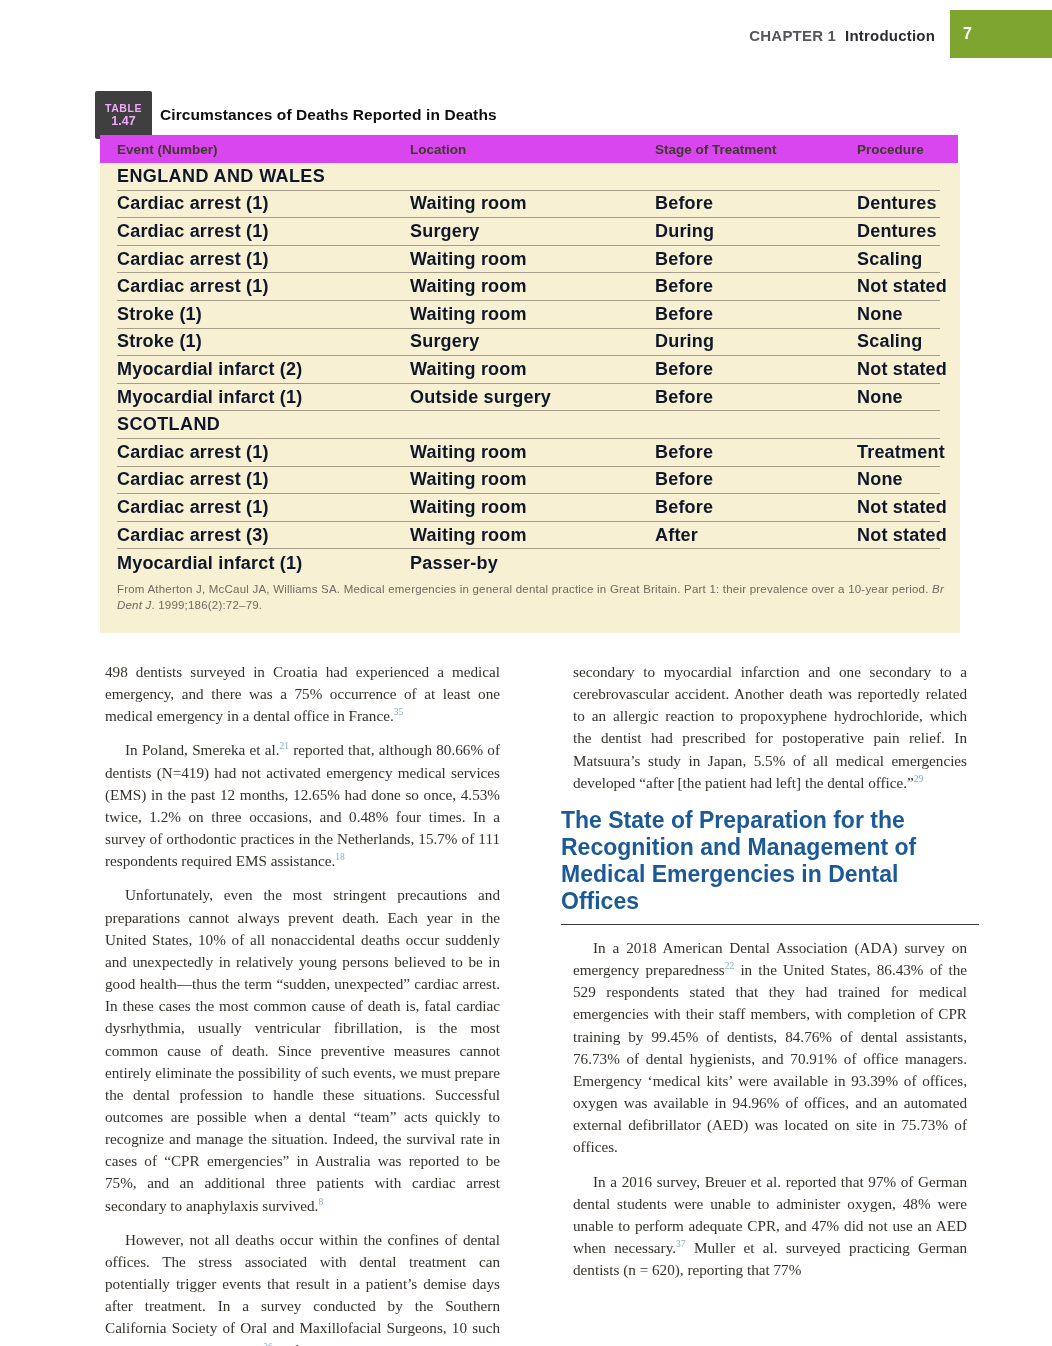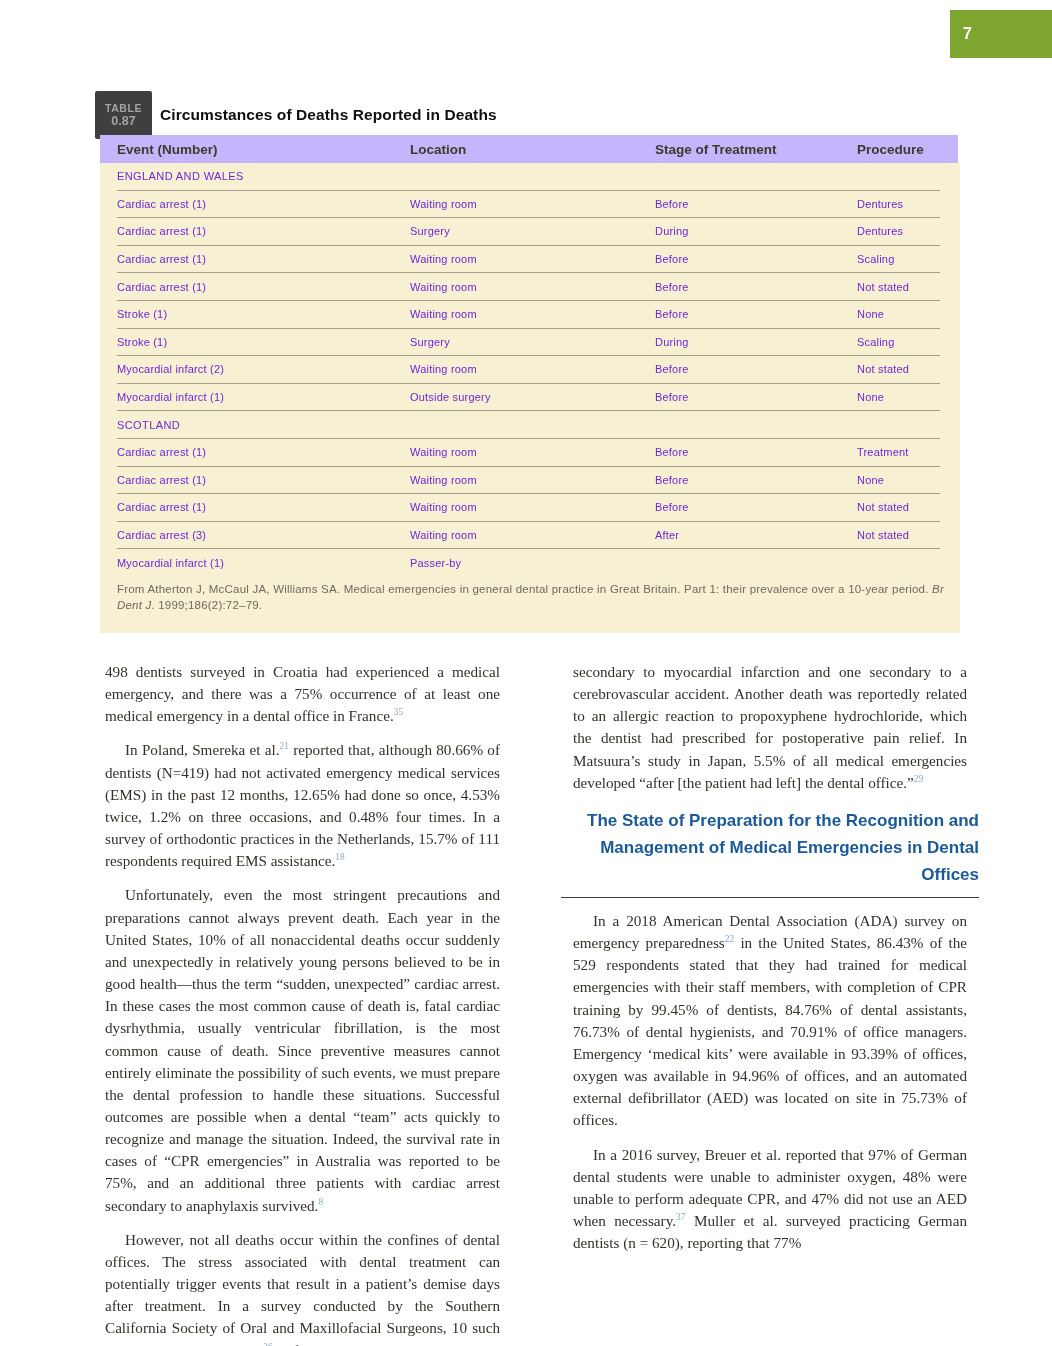--- a/index.html
+++ b/index.html
@@ -11,67 +11,70 @@
                 font-size:15px;color:#4c4c4e;letter-spacing:.2px;}
   .running-head .chapter{font-weight:600;color:#55555a;}
   .running-head .section{font-weight:bold;color:#2c2c30;margin-left:9px;}
   .page-tab{position:absolute;left:950px;top:10px;width:102px;height:48px;background:#7da52f;
             display:flex;align-items:center;padding-left:13px;box-sizing:border-box;}
   .page-tab span{color:#ffffff;font-weight:bold;font-size:16px;}
 
   
   .tbl-label{position:absolute;left:95px;top:91px;width:57px;height:48px;background:#403f3f;
              border-radius:2px;display:flex;flex-direction:column;align-items:center;justify-content:center;
-             color:#a3a3a3;line-height:1.15;}
+             color:#f0abfc;line-height:1.15;}
   .tbl-label .w1{font-size:10.5px;font-weight:bold;letter-spacing:.6px;}
   .tbl-label .w2{font-size:12.5px;font-weight:bold;}
   .tbl-title{position:absolute;left:160px;top:91px;height:48px;margin:0;display:flex;align-items:center;
              font-size:15.5px;font-weight:bold;color:#0f0f0f;letter-spacing:.1px;}
 
   
-  .tbl-header{position:absolute;left:100px;top:135px;width:858px;height:28px;background:#c4b5fd;
+  .tbl-header{position:absolute;left:100px;top:135px;width:858px;height:28px;background:#d946ef;
               box-sizing:border-box;padding-left:17px;display:grid;
               grid-template-columns:293px 245px 202px 1fr;align-items:center;}
   .tbl-header .th{font-size:13.5px;font-weight:bold;color:#3f3a2c;}
   .tbl-bg{position:absolute;left:100px;top:163px;width:860px;height:470px;background:#f8f0d2;box-sizing:border-box;}
   .trow{display:grid;grid-template-columns:293px 245px 202px 1fr;align-items:center;
         height:27.6px;margin:0 20px 0 17px;border-bottom:1px solid #a69d8a;box-sizing:border-box;}
   .trow.section{grid-template-columns:1fr;}
   #tbl-rows .trow:last-child{border-bottom:none;}
-  .td{font-size:11px;color:#6d28d9;letter-spacing:.2px;white-space:nowrap;}
+  .td{font-size:18px;color:#0f172a;letter-spacing:.2px;white-space:nowrap;font-weight:bold;}
   .td.sec{letter-spacing:.4px;}
   .tbl-source{margin:4px 16px 0 17px;font-size:11.5px;line-height:16px;color:#6e6a5f;
               text-align:justify;letter-spacing:.2px;}
   .tbl-source i{font-style:italic;}
 
   
   .col{position:absolute;top:649px;font-family:"Liberation Serif","DejaVu Serif",serif;
        font-size:15.2px;line-height:22.15px;color:#35302a;text-align:justify;}
   .col-left{left:93px;width:419px;}
   .col-right{left:561px;width:418px;}
   .body-p{margin:12px;}
   .body-p.ind{text-indent:20px;}
   sup.ref{font-size:9.5px;color:#86abc7;line-height:0;vertical-align:super;letter-spacing:0;}
-  .blue-heading{font-family:"Liberation Sans","DejaVu Sans",sans-serif;font-size:17px;line-height:27px;
-                font-weight:bold;color:#1b5a96;margin:13px 0 10px 0;text-align:right;
+  .blue-heading{font-family:"Liberation Sans","DejaVu Sans",sans-serif;font-size:23px;line-height:27px;
+                font-weight:bold;color:#1b5a96;margin:13px 0 10px 0;text-align:left;
                 border-bottom:1.5px solid #3c3c3c;padding-bottom:9px;}
 </style>
 </head>
 <body>
 
 <div class="page">
 
+  <div class="running-head">
+    <span class="chapter">CHAPTER 1</span><span class="section">Introduction</span>
+  </div>
 
   <div class="page-tab">
     <span>7</span>
   </div>
 
   <div class="tbl-label">
     <span class="w1">TABLE</span>
-    <span class="w2">0.87</span>
+    <span class="w2">1.47</span>
   </div>
 
   <h2 class="tbl-title">Circumstances of Deaths Reported in Deaths</h2>
 
   <div class="tbl-header" id="tbl-header">
       <span class="th">Event (Number)</span>
       <span class="th">Location</span>
       <span class="th">Stage of Treatment</span>
       <span class="th">Procedure</span>
     </div>

